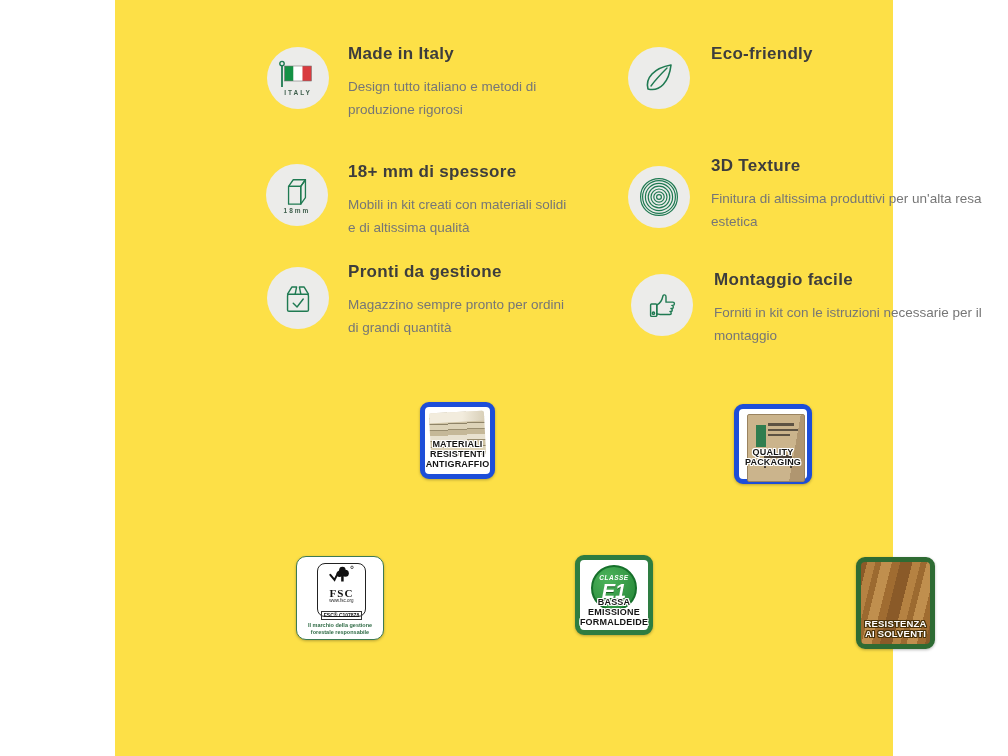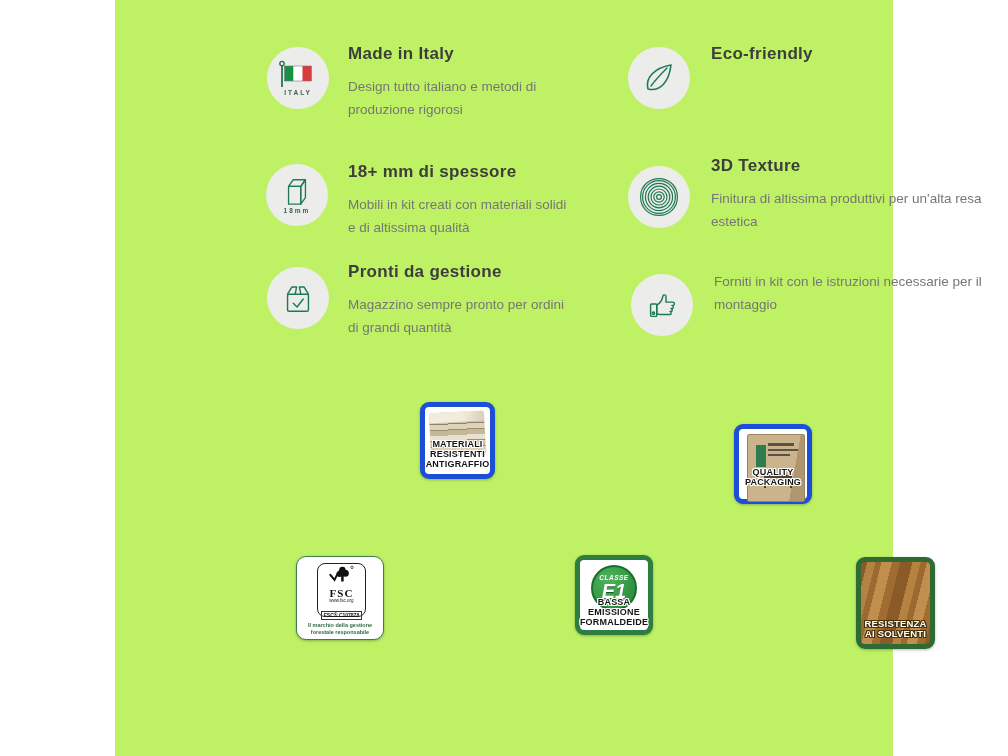--- a/index.html
+++ b/index.html
@@ -1,18 +1,18 @@
 <!DOCTYPE html>
 <html><head>
 <meta charset="utf-8">
 <style>
   html,body{margin:0;padding:0;}
   #page{position:relative;width:1008px;height:756px;background:#ffffff;overflow:hidden;
         font-family:"Liberation Sans",sans-serif;}
-  #panel{position:absolute;left:115px;top:0;width:778px;height:756px;background:#bef264;}
+  #panel{position:absolute;left:115px;top:0;width:778px;height:756px;background:#fde047;}
 
   
   .feature{position:absolute;}
   .icon-circle{position:absolute;width:62px;height:62px;border-radius:50%;background:#ececea;
         display:flex;flex-direction:column;align-items:center;justify-content:center;}
   .icon-caption{font-size:6.5px;letter-spacing:2px;color:#3f5f4d;font-weight:700;margin-top:1px;}
   .ftext{position:absolute;}
   .ftitle{margin:0 0 11px 0;font-size:17px;font-weight:700;color:#3d3d3d;letter-spacing:.3px;}
   .fdesc{margin:0;font-size:13.5px;color:#767676;line-height:23px;font-weight:400;}
 
@@ -35,21 +35,21 @@
   #stamp-materiali{left:305px;top:402px;width:75px;height:77px;}
   .chipboard{position:absolute;left:5px;right:5px;top:5px;height:44px;transform:rotate(-3deg);
         border-radius:2px;overflow:hidden;
         background:repeating-linear-gradient(180deg,
           #e8e1cf 0 5px,#9a8e70 5px 6px,#cfc3a4 6px 11px,#8f8468 11px 12px,
           #ddd3b8 12px 17px,#9a8e70 17px 18px,#c5b898 18px 23px);}
   .chipboard:before{content:"";position:absolute;left:0;top:0;right:0;height:10px;
         background:linear-gradient(96deg,#f2ecdd 0 60%,#d8cfb8 100%);}
   #stamp-materiali .stamp-label{bottom:5px;}
 
-  #stamp-quality{left:619px;top:404px;width:78px;height:80px;margin-top:20px;}
+  #stamp-quality{left:619px;top:404px;width:78px;height:80px;}
   .carton{position:absolute;left:8px;top:5px;width:56px;height:66px;
         background:linear-gradient(100deg,#cbb48c 0 78%,#b09670 78% 100%);
         border:1px solid #9a835f;border-radius:2px;}
   .carton .c-green{position:absolute;left:8px;top:10px;width:10px;height:22px;background:#2f7d4f;}
   .carton .c-line1,.carton .c-line2,.carton .c-line3{position:absolute;left:20px;height:3px;background:#5d5243;}
   .carton .c-line1{top:8px;width:26px;}
   .carton .c-line2{top:14px;width:30px;height:2px;}
   .carton .c-line3{top:19px;width:22px;height:2px;}
   .carton .c-table{position:absolute;left:16px;top:40px;width:24px;height:10px;
         border-top:3px solid #4a4036;border-left:2px solid #4a4036;border-right:2px solid #4a4036;}
@@ -175,20 +175,21 @@
       <div class="icon-circle f6-ic">
         <svg width="38" height="38" viewBox="0 0 40 40">
           <g fill="none" stroke="#1f7a52" stroke-width="1.5" stroke-linejoin="round" stroke-linecap="round">
             <rect x="8" y="19" width="6.5" height="13" rx="1"></rect>
             <circle cx="11" cy="28.6" r="1.2"></circle>
             <path d="M14.5 30.5 V20 c3.5-1.5 5.5-5 6.5-9.5 c.4-1.9 3.2-1.4 3.2 .8 V17 h7.2 c2.2 0 2.2 3.4 0 3.4 h-1 c2 0 2 3.3 0 3.3 h-1 c1.9 0 1.9 3.2 0 3.2 h-1 c1.8 0 1.8 3.1 0 3.1 H18 c-1.4 0-2.6-.3-3.5-1 Z"></path>
           </g>
         </svg>
       </div>
       <div class="ftext f6-tx">
+        <h3 class="ftitle">Montaggio facile</h3>
         <p class="fdesc">Forniti in kit con le istruzioni necessarie per il montaggio</p>
       </div>
     </div>
 
     <div class="stamp" id="stamp-materiali">
       <div class="chipboard"></div>
       <div class="stamp-label">
         <div>MATERIALI</div>
         <div>RESISTENTI</div>
         <div>ANTIGRAFFIO</div>

